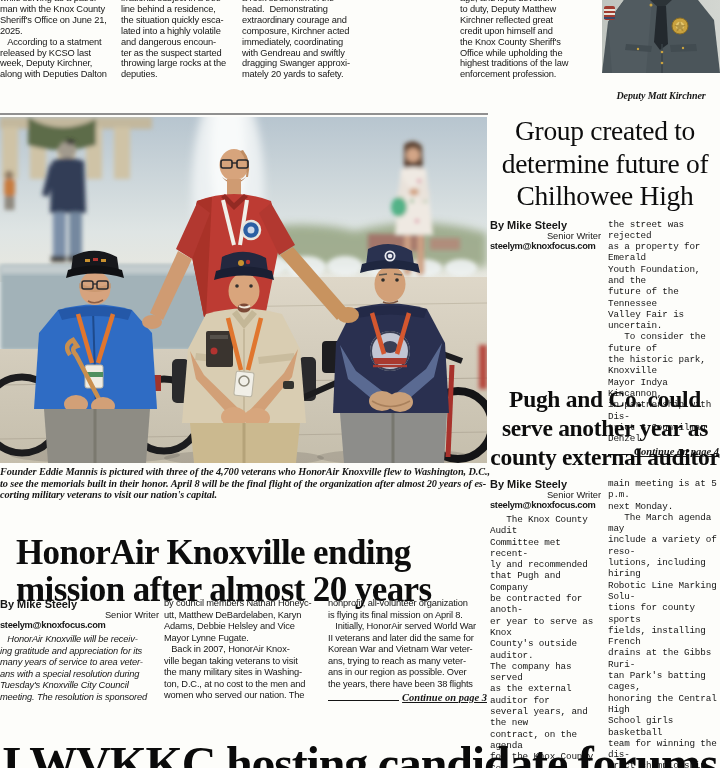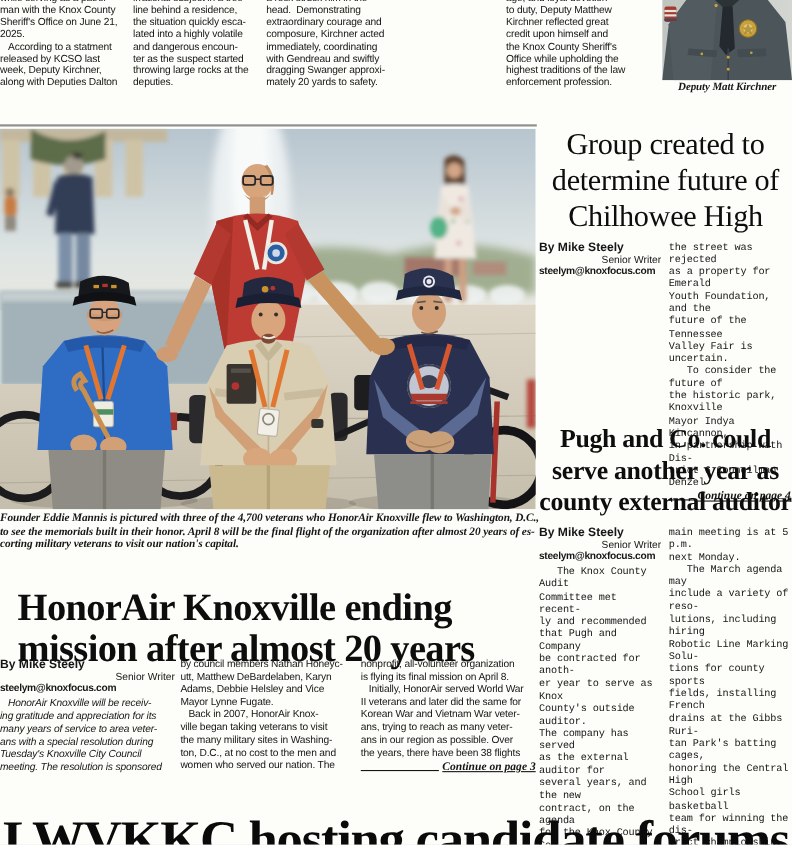--- a/index.html
+++ b/index.html
@@ -5,21 +5,21 @@
   html,body{margin:0;padding:0;background:#e8e8e8;}
   .page{position:relative;width:720px;height:768px;background:#fdfdfa;overflow:hidden;
         color:#161616;font-family:"Liberation Sans",sans-serif;}
   
   .top-strip{position:absolute;top:0;left:0;width:720px;height:101px;overflow:hidden;}
   .tcol{position:absolute;top:0;width:114px;height:114px;overflow:hidden;}
   .tcol p{margin:-7px 0 0;font-size:9.3px;line-height:10.9px;letter-spacing:-.15px;white-space:pre-wrap;}
   .tc0{left:0}.tc1{left:121px}.tc2{left:242px}.tc3{left:363px}.tc4{left:460px}
   .deputy{position:absolute;left:602px;top:0;width:118px;margin:0;}
   .deputy svg{display:block;width:118px;height:73px;}
-  .deputy figcaption{font:italic 700 10px/12px "Liberation Serif",serif;text-align:center;margin-top:1px;letter-spacing:-.1px;}
+  .deputy figcaption{font:italic 700 10px/12px "Liberation Serif",serif;text-align:center;margin-top:17px;letter-spacing:-.1px;}
   
   .section-rule{position:absolute;left:0;top:113px;width:488px;height:2px;background:#909090;}
   .hero{position:absolute;left:0;top:117px;width:487px;height:346px;margin:0;}
   .hero svg{display:block;}
   .hero-caption{position:absolute;left:0;top:466px;width:490px;margin:0;
     font:italic 700 10.3px/11.7px "Liberation Serif",serif;letter-spacing:-.1px;white-space:pre-wrap;}
   
   .honorair-hl{position:absolute;left:0;top:518px;width:488px;margin:16px;
     font:700 35px/37px "Liberation Serif",serif;text-align:left;letter-spacing:-.6px;white-space:pre-line;color:#0d0d0d;}
   .honorair-body{position:absolute;left:0;top:598px;width:488px;height:121px;display:flex;gap:5px;overflow:hidden;}

